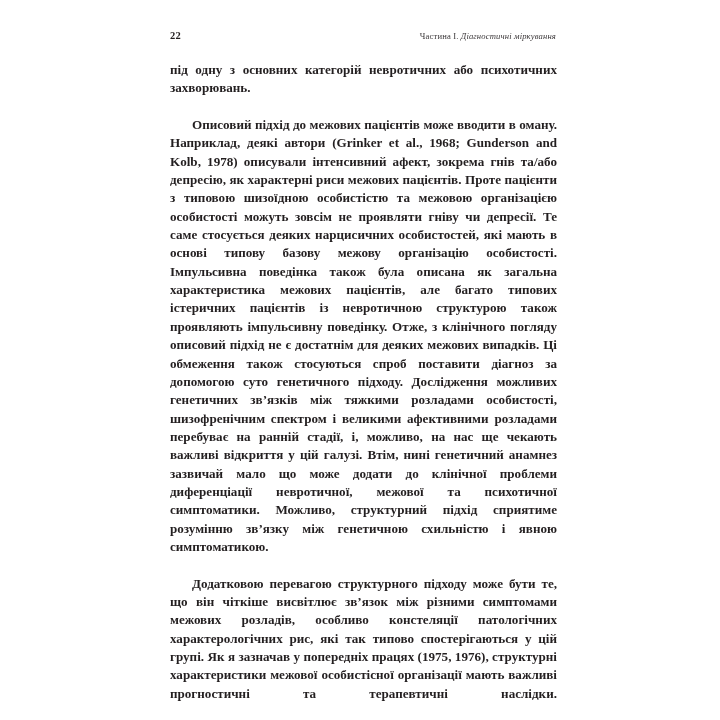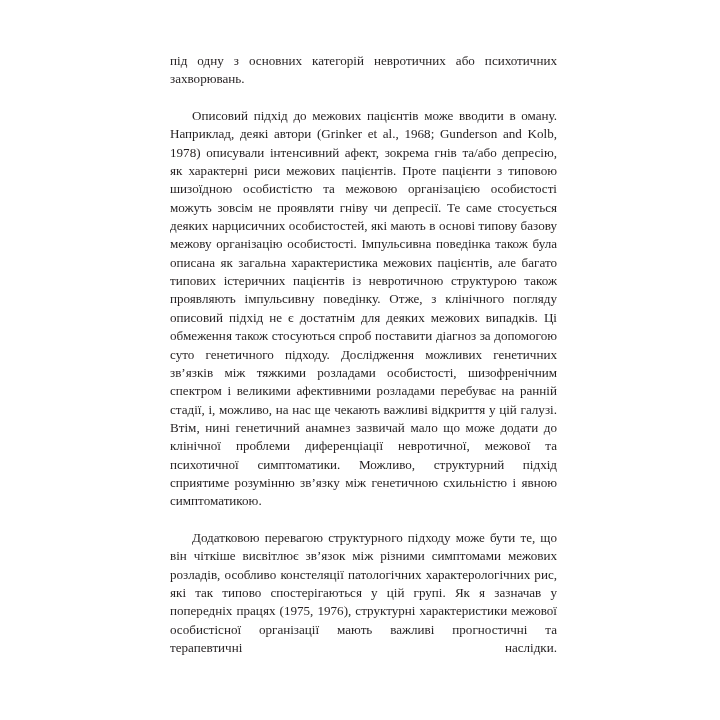--- a/index.html
+++ b/index.html
@@ -52,22 +52,23 @@
     font-style: normal;
   }
   .head-title .head-subject {
     font-style: italic;
   }
 
   
   .textblock {
     position: absolute;
     left: 170px;
-    top: 52px;
+    top: 61px;
     width: 387px;
+    font-weight: bold;
   }
   .para {
     margin: 0;
     font-size: 13.1px;
     line-height: 18.35px;
     text-align: justify;
     text-justify: inter-word;
     word-spacing: 0.1px;
     hyphens: manual;
     color: #231f20;
@@ -80,20 +81,27 @@
     content: "";
     display: inline-block;
     width: 100%;
   }
 </style>
 </head>
 <body>
 
 <div class="page">
 
+  <div class="running-head">
+    <span class="folio">22</span>
+    <span class="head-title">
+      <span class="head-part">Частина І.</span>
+      <span class="head-subject">Діагностичні міркування</span>
+    </span>
+  </div>
 
   <div class="textblock">
     <p class="para">під одну з основних категорій невротичних або психотичних захворювань.</p>
     <p class="para indent">Описовий підхід до межових пацієнтів може вводити в оману. Наприклад, деякі автори (Grinker et al., 1968; Gunderson and Kolb, 1978) описували інтенсивний афект, зокрема гнів та/або депресію, як характерні риси межових пацієнтів. Проте пацієнти з типовою шизоїдною особистістю та межовою організацією особистості можуть зовсім не проявляти гніву чи депресії. Те саме стосується деяких нарцисичних особистостей, які мають в основі типову базову межову організацію особистості. Імпульсивна поведінка також була описана як загальна характеристика межових пацієнтів, але багато типових істеричних пацієнтів із невротичною структурою також проявляють імпульсивну поведінку. Отже, з клінічного погляду описовий підхід не є достатнім для деяких межових випадків. Ці обмеження також стосуються спроб поставити діагноз за допомогою суто генетичного підходу. Дослідження можливих генетичних зв’язків між тяжкими розладами особистості, шизофренічним спектром і великими афективними розладами перебуває на ранній стадії, і, можливо, на нас ще чекають важливі відкриття у цій галузі. Втім, нині генетичний анамнез зазвичай мало що може додати до клінічної проблеми диференціації невротичної, межової та психотичної симптоматики. Можливо, структурний підхід сприятиме розумінню зв’язку між генетичною схильністю і явною симптоматикою.</p>
     <p class="para indent">Додатковою перевагою структурного підходу може бути те, що він чіткіше висвітлює зв’язок між різними симптомами межових розладів, особливо констеляції патологічних характерологічних рис, які так типово спостерігаються у цій групі. Як я зазначав у попередніх працях (1975, 1976), структурні характеристики межової особистісної організації мають важливі прогностичні та терапевтичні наслідки.</p>
   </div>
 
 </div>
 
 </body></html>

